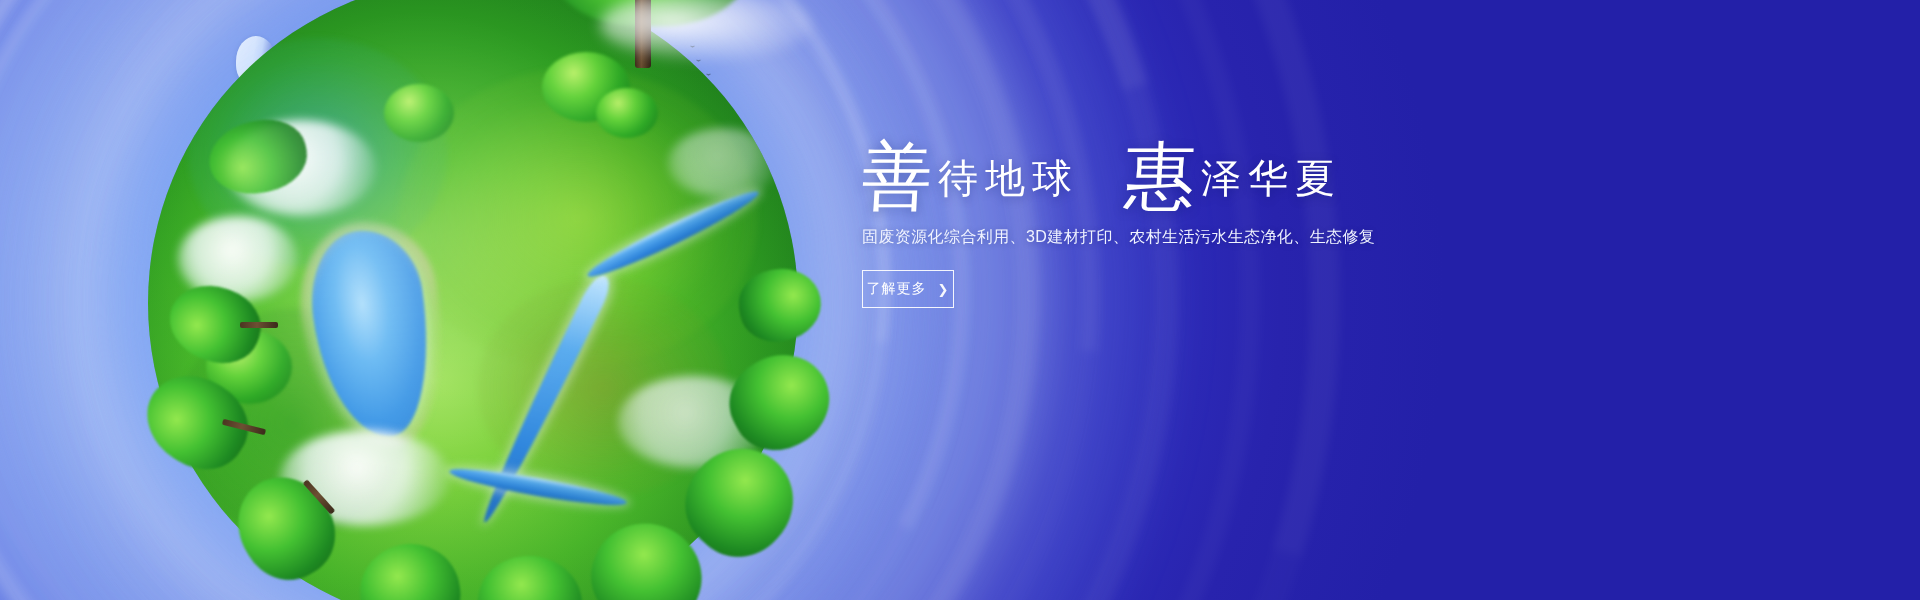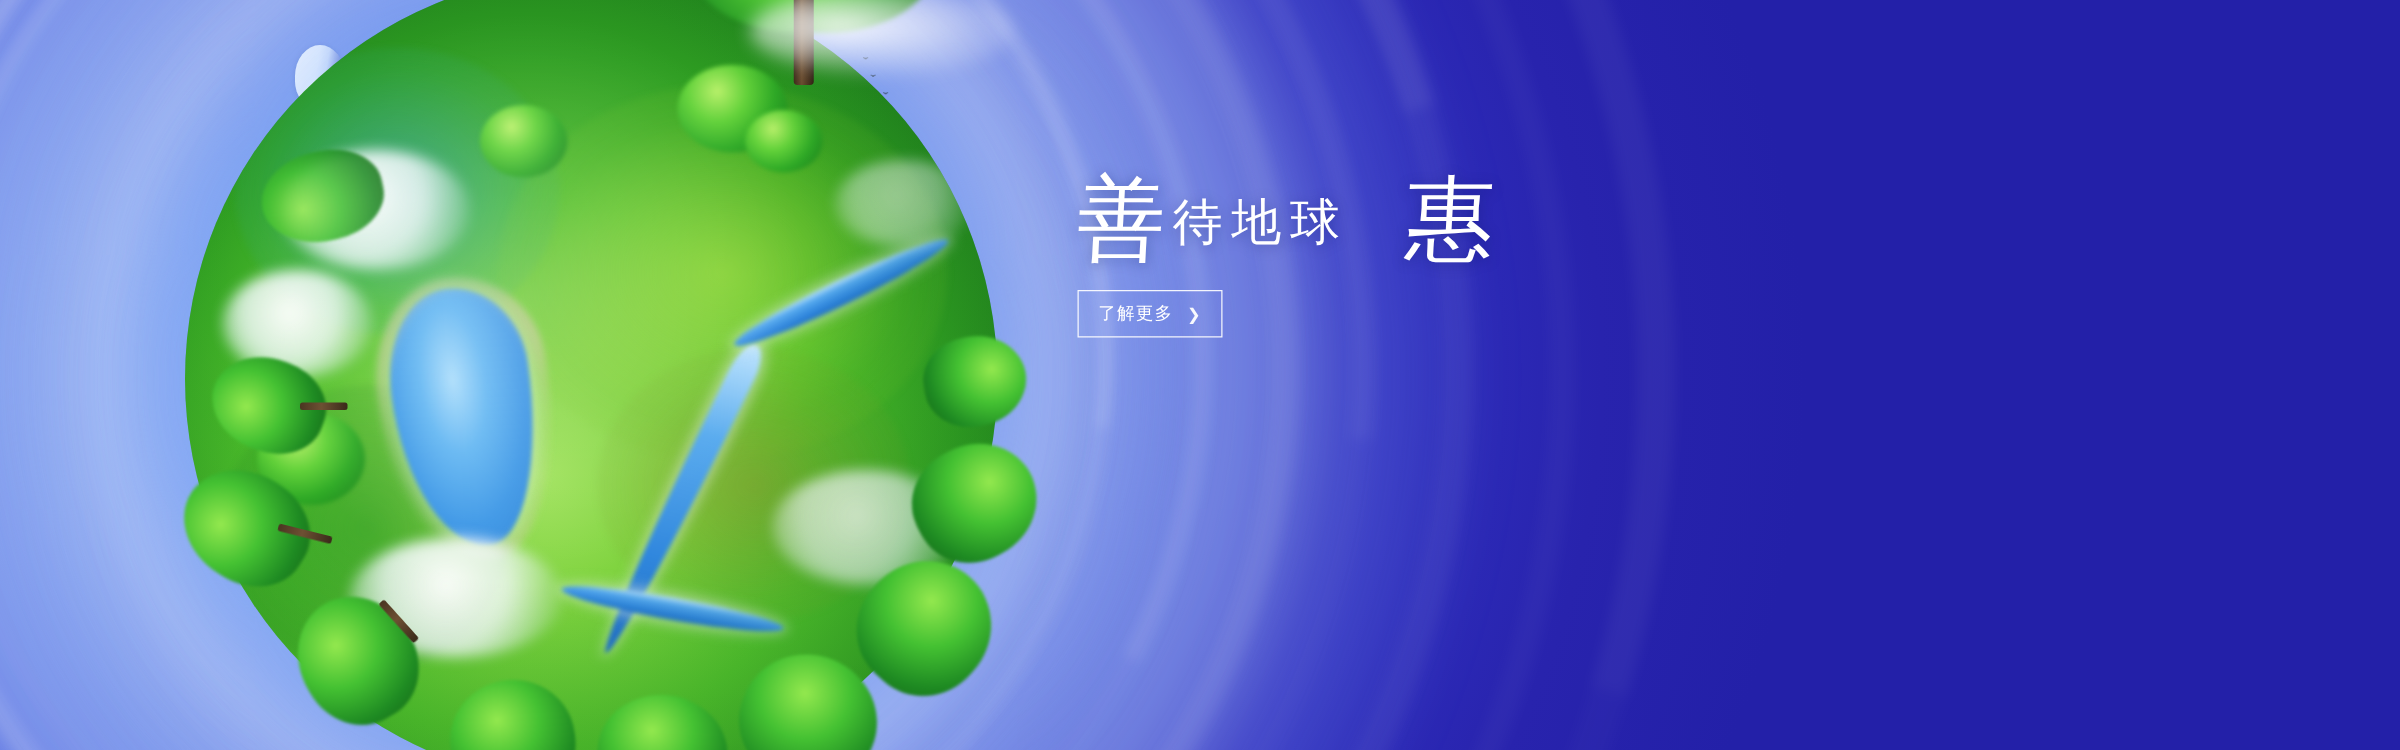--- a/index.html
+++ b/index.html
@@ -228,21 +228,21 @@
     text-shadow:0 1px 6px rgba(10,20,90,.30);
     white-space:nowrap;
   }
 
   .cta{
     margin-top:22px;
     display:inline-flex;
     align-items:center;
     justify-content:center;
     gap:11px;
-    width:116px;
+    width:92px;
     height:38px;
     border:1px solid rgba(255,255,255,.92);
     background:transparent;
     color:#ffffff;
     font-size:14px;
     letter-spacing:1px;
     cursor:pointer;
     text-decoration:none;
     font-family:"Liberation Sans","DejaVu Sans",sans-serif;
   }
@@ -341,23 +341,25 @@
     <div class="hero-tree-mist"></div>
   </div>
 
   <div class="copy">
 
     <div class="headline">
       <span class="hl-big">善</span>
       <span class="hl-small">待地球</span>
       <span class="hl-gap"></span>
       <span class="hl-big">惠</span>
+      <span class="hl-small">泽华夏</span>
     </div>
 
 
+    <div class="tagline">固废资源化综合利用、3D建材打印、农村生活污水生态净化、生态修复</div>
 
     <a class="cta" href="#">
       <span>了解更多</span>
       <span class="chev">❯</span>
     </a>
 
   </div>
 </div>
 
 </body></html>

